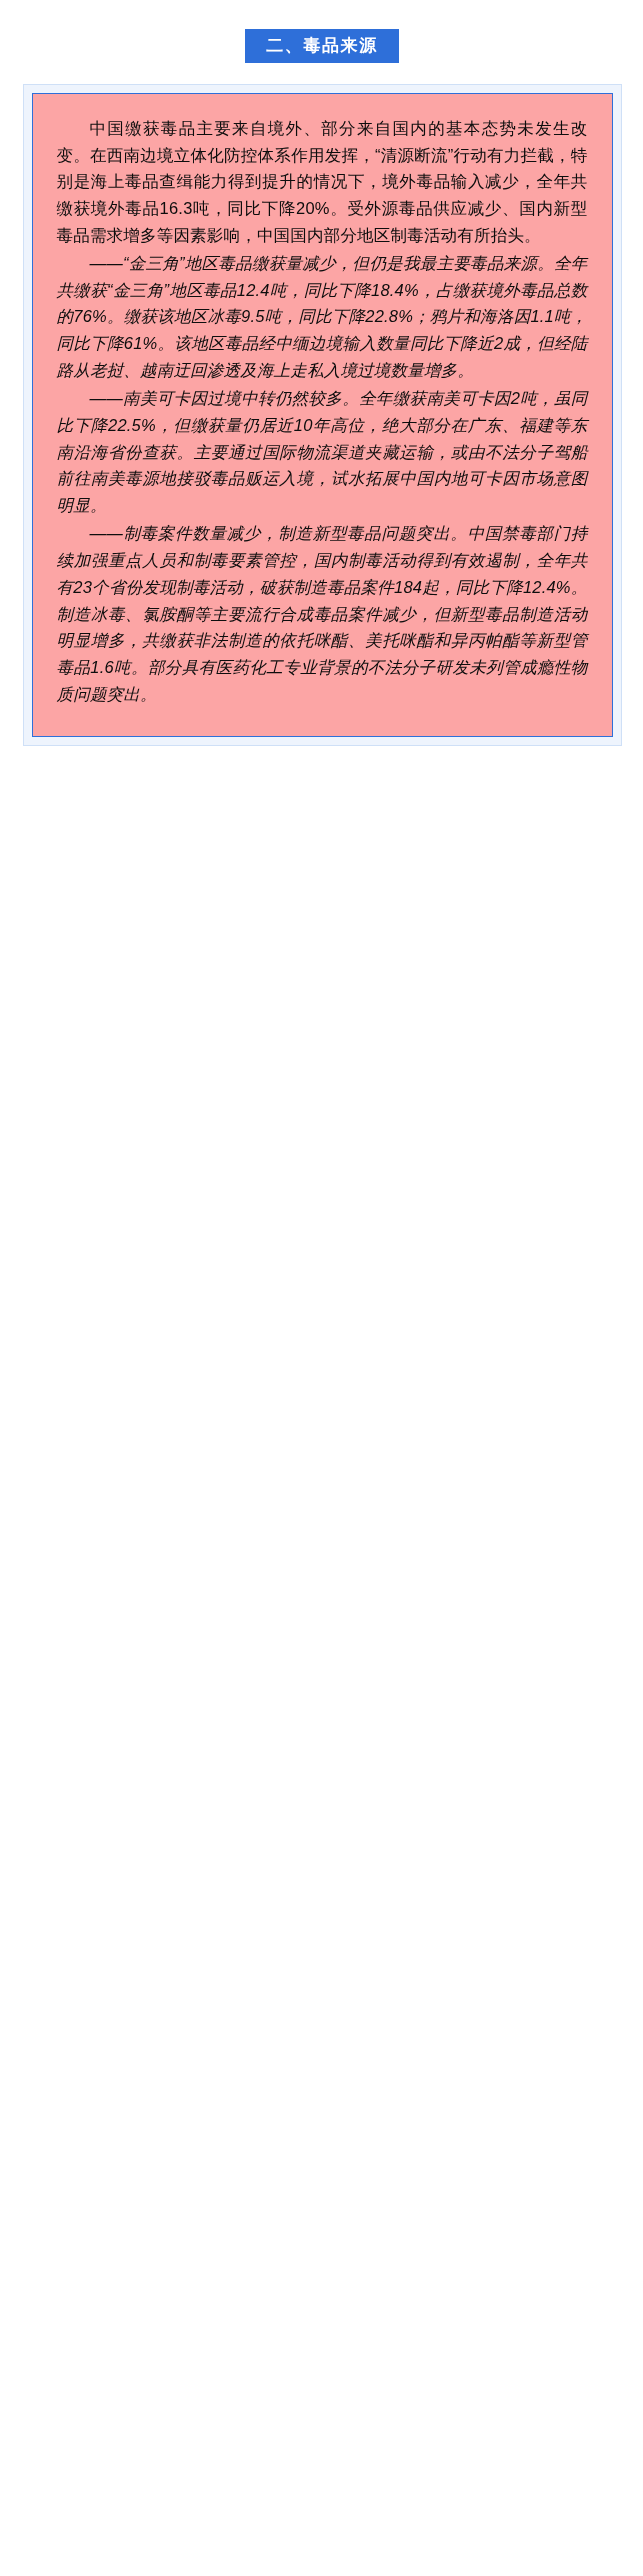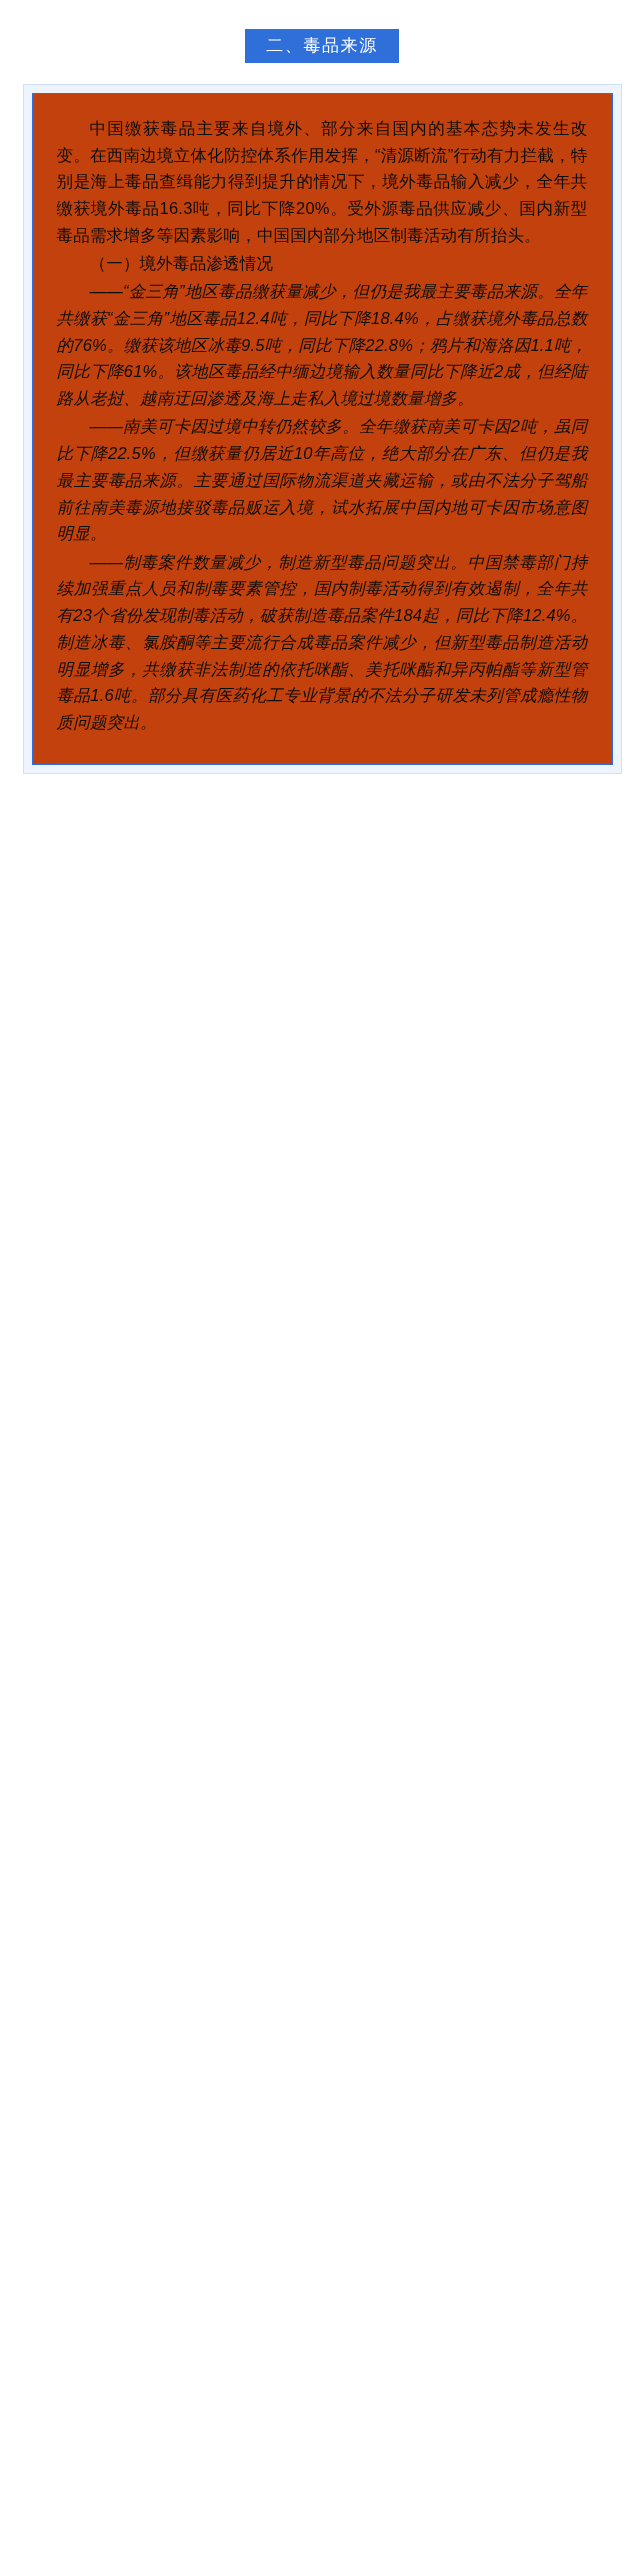--- a/index.html
+++ b/index.html
@@ -24,34 +24,34 @@
     padding-bottom: 21px;
     display: flex;
     justify-content: center;
   }
   .title-badge {
     background: #2e6fd9;
     color: #ffffff;
     font-size: 17px;
     letter-spacing: 1.6px;
     padding: 8px 21px 8.8px 21px;
-    font-weight: normal;
+    font-weight: bold;
     line-height: 1;
     white-space: nowrap;
   }
   .outer-frame {
     margin: 0 22.5px 24px 22.5px;
     border: 1.6px solid #cfe0f7;
     background: #eef4fd;
     padding: 8px;
     box-sizing: border-box;
   }
   .inner-frame {
     border: 1.6px solid #2e6fd9;
-    background: #c2410c;
+    background: #fca5a5;
     padding: 21px 24px 27px 24px;
     box-sizing: border-box;
   }
   .para {
     font-size: 16.5px;
     line-height: 1.62;
     color: #0d0d0d;
     text-align: justify;
     text-justify: inter-ideograph;
     margin: 0 0 1.6px 0;
@@ -68,21 +68,20 @@
 
 <div class="page">
 
   <div class="title-wrap">
     <div class="title-badge">二、毒品来源</div>
   </div>
 
   <div class="outer-frame">
     <div class="inner-frame">
       <p class="para">中国缴获毒品主要来自境外、部分来自国内的基本态势未发生改变。在西南边境立体化防控体系作用发挥，“清源断流”行动有力拦截，特别是海上毒品查缉能力得到提升的情况下，境外毒品输入减少，全年共缴获境外毒品16.3吨，同比下降20%。受外源毒品供应减少、国内新型毒品需求增多等因素影响，中国国内部分地区制毒活动有所抬头。</p>
-      <p class="para">（一）境外毒品渗透情况</p>
       <p class="para dash">——“金三角”地区毒品缴获量减少，但仍是我最主要毒品来源。全年共缴获“金三角”地区毒品12.4吨，同比下降18.4%，占缴获境外毒品总数的76%。缴获该地区冰毒9.5吨，同比下降22.8%；鸦片和海洛因1.1吨，同比下降61%。该地区毒品经中缅边境输入数量同比下降近2成，但经陆路从老挝、越南迂回渗透及海上走私入境过境数量增多。</p>
-      <p class="para dash">——南美可卡因过境中转仍然较多。全年缴获南美可卡因2吨，虽同比下降22.5%，但缴获量仍居近10年高位，绝大部分在广东、但仍是我最主要毒品来源。主要通过国际物流渠道夹藏运输，或由不法分子驾船前往南美毒源地接驳毒品贩运入境，试水拓展中国内地可卡因市场意图明显。</p>
+      <p class="para dash">——南美可卡因过境中转仍然较多。全年缴获南美可卡因2吨，虽同比下降22.5%，但缴获量仍居近10年高位，绝大部分在广东、福建等东南沿海省份查获。主要通过国际物流渠道夹藏运输，或由不法分子驾船前往南美毒源地接驳毒品贩运入境，试水拓展中国内地可卡因市场意图明显。</p>
       <p class="para dash">——制毒案件数量减少，制造新型毒品问题突出。中国禁毒部门持续加强重点人员和制毒要素管控，国内制毒活动得到有效遏制，全年共有23个省份发现制毒活动，破获制造毒品案件184起，同比下降12.4%。制造冰毒、氯胺酮等主要流行合成毒品案件减少，但新型毒品制造活动明显增多，共缴获非法制造的依托咪酯、美托咪酯和异丙帕酯等新型管毒品1.6吨。部分具有医药化工专业背景的不法分子研发未列管成瘾性物质问题突出。</p>
     </div>
   </div>
 
 </div>
 
 
 </body></html>

